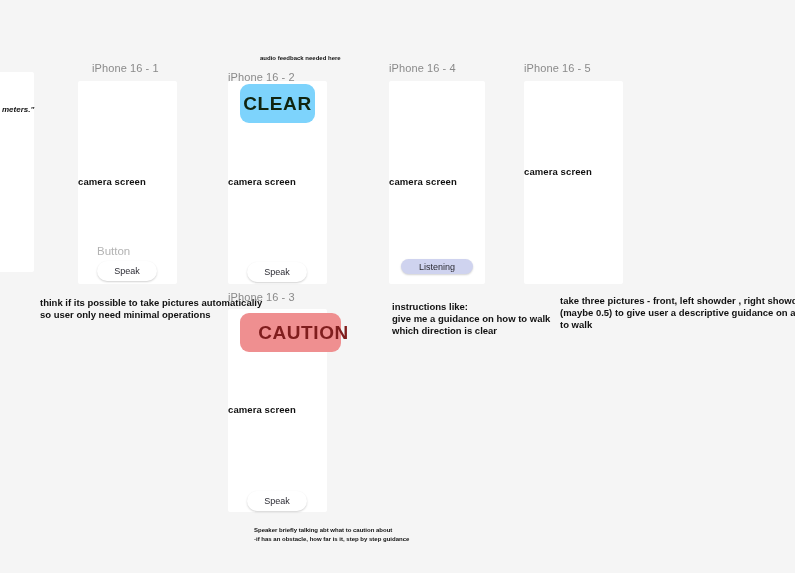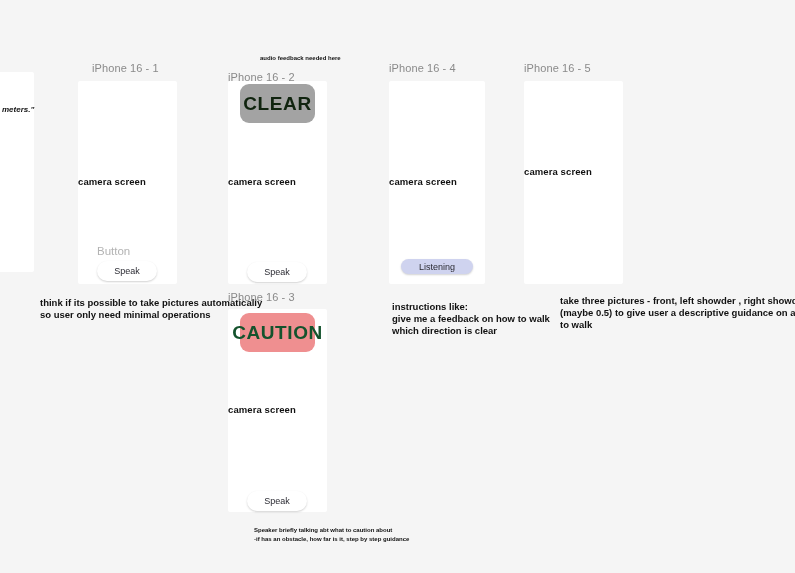--- a/index.html
+++ b/index.html
@@ -48,26 +48,27 @@
     height: 39px;
     border-radius: 9px;
     display: flex;
     align-items: center;
     justify-content: center;
     font-size: 19px;
     font-weight: bold;
     letter-spacing: 0.6px;
   }
   .banner.clear {
-    background: #a3a3a3;
+    background: #7dd3fc;
     color: #10240f;
   }
   .banner.caution {
     background: #ef8f90;
-    color: #14532d;
+    color: #7f1d1d;
+    padding-left: 26px;
   }
   .pill {
     position: absolute;
     height: 20px;
     border-radius: 10px;
     display: flex;
     align-items: center;
     justify-content: center;
     font-size: 9px;
     font-weight: normal;
@@ -156,21 +157,21 @@
   <div class="note tiny" style="left:222px; top:526px; width:160px;">Speaker briefly talking abt what to caution about
 -if has an obstacle, how far is it, step by step guidance</div>
 
   <div class="frame-label" style="left:389px; top:62px;">iPhone 16 - 4</div>
   <div class="frame" style="left:389px; top:81px; width:96px; height:203px;"></div>
   <div style="position:absolute; left:389px; top:176px; width:96px;">
     <div class="screen-text">camera screen</div>
   </div>
   <div class="pill listening" style="left:401px; top:259px;">Listening</div>
   <div class="note" style="left:360px; top:301px; width:180px;">instructions like:
-give me a feedback on how to walk
+give me a guidance on how to walk
 which direction is clear</div>
 
   <div class="frame-label" style="left:524px; top:62px;">iPhone 16 - 5</div>
   <div class="frame" style="left:524px; top:81px; width:99px; height:203px;"></div>
   <div style="position:absolute; left:524px; top:166px; width:99px;">
     <div class="screen-text">camera screen</div>
   </div>
   <div class="note" style="left:528px; top:295px; width:265px;">take three pictures - front, left showder , right showder
 (maybe 0.5) to give user a descriptive guidance on a way to walk</div>
 

